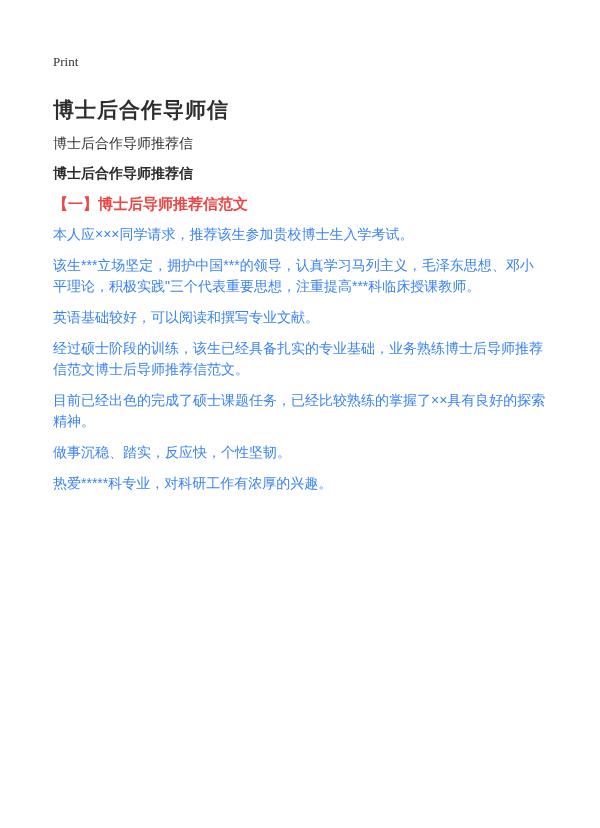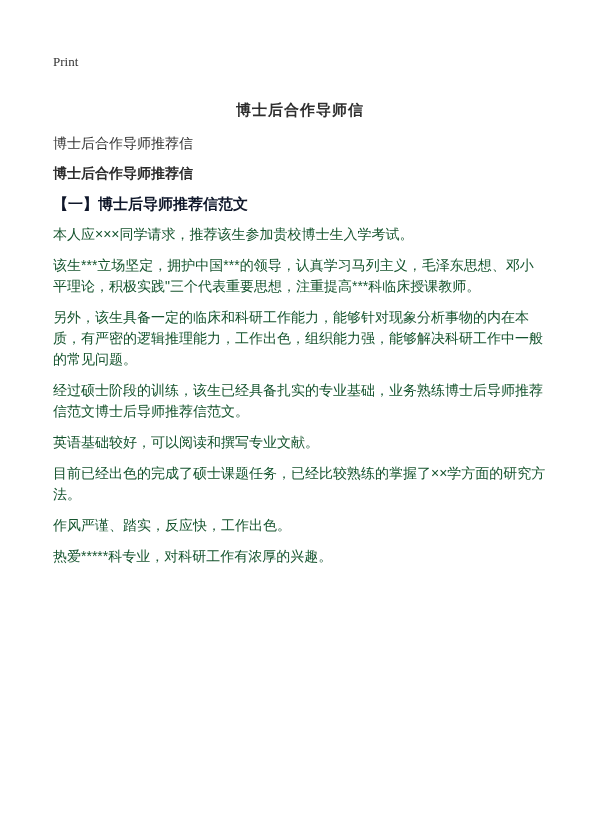--- a/index.html
+++ b/index.html
@@ -17,23 +17,22 @@
   .print-link {
     display: inline-block;
     font-family: "Liberation Serif", serif;
     font-size: 13px;
     line-height: 14px;
     color: #333333;
     text-decoration: none;
     cursor: pointer;
   }
   .doc-title {
-    font-size: 15px;
+    font-size: 21px;
     font-weight: bold;
-    text-align: center;
     line-height: 27px;
     margin-top: 26px;
     color: #2e2e2e;
     letter-spacing: 1px;
   }
   .subtitle {
     font-size: 14px;
     line-height: 20px;
     margin-top: 10px;
     font-weight: normal;
@@ -43,28 +42,28 @@
     line-height: 20px;
     margin-top: 10px;
     font-weight: bold;
     color: #2b2b2b;
   }
   .section-heading {
     font-size: 15px;
     line-height: 21px;
     margin-top: 10px;
     font-weight: bold;
-    color: #0f172a;
+    color: #ef4444;
   }
   .body-text { margin-top: 10px; }
   .body-text p {
     font-size: 14px;
     line-height: 21px;
     margin-bottom: 10px;
-    color: #14532d;
+    color: #3b82f6;
     text-align: left;
     word-break: break-all;
   }
 </style>
 </head>
 <body>
 
 <div class="page">
 
   <a class="print-link">Print</a>
@@ -73,21 +72,20 @@
 
   <p class="subtitle">博士后合作导师推荐信</p>
 
   <p class="subtitle-bold">博士后合作导师推荐信</p>
 
   <h2 class="section-heading">【一】博士后导师推荐信范文</h2>
 
   <div class="body-text">
     <p>本人应×××同学请求，推荐该生参加贵校博士生入学考试。</p>
     <p>该生***立场坚定，拥护中国***的领导，认真学习马列主义，毛泽东思想、邓小平理论，积极实践"三个代表重要思想，注重提高***科临床授课教师。</p>
-    <p>另外，该生具备一定的临床和科研工作能力，能够针对现象分析事物的内在本质，有严密的逻辑推理能力，工作出色，组织能力强，能够解决科研工作中一般的常见问题。</p>
+    <p>英语基础较好，可以阅读和撰写专业文献。</p>
     <p>经过硕士阶段的训练，该生已经具备扎实的专业基础，业务熟练博士后导师推荐信范文博士后导师推荐信范文。</p>
-    <p>英语基础较好，可以阅读和撰写专业文献。</p>
-    <p>目前已经出色的完成了硕士课题任务，已经比较熟练的掌握了××学方面的研究方法。</p>
-    <p>作风严谨、踏实，反应快，工作出色。</p>
+    <p>目前已经出色的完成了硕士课题任务，已经比较熟练的掌握了××具有良好的探索精神。</p>
+    <p>做事沉稳、踏实，反应快，个性坚韧。</p>
     <p>热爱*****科专业，对科研工作有浓厚的兴趣。</p>
   </div>
 
 </div>
 
 </body></html>

